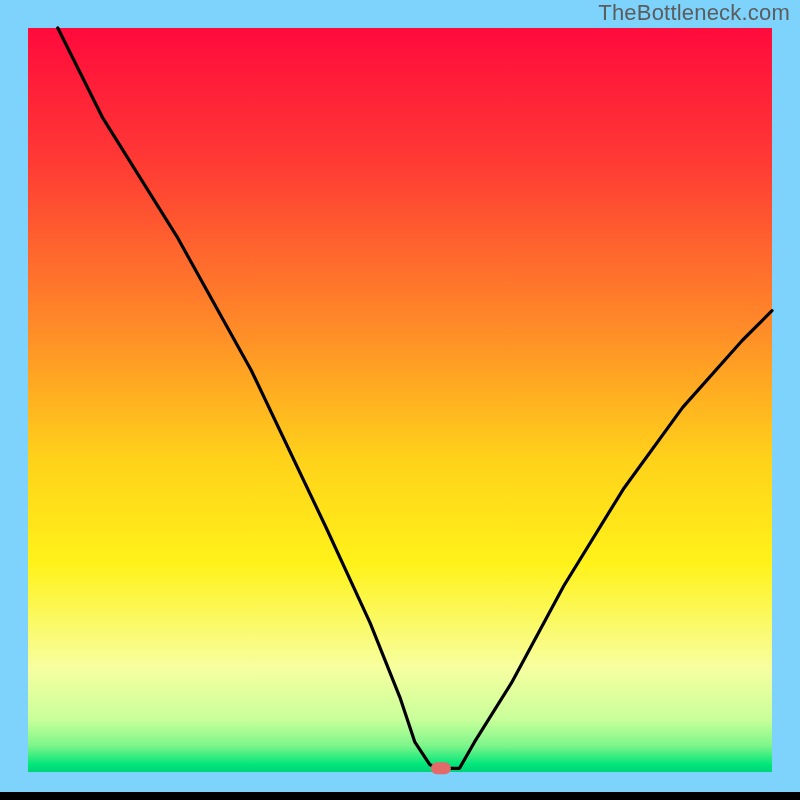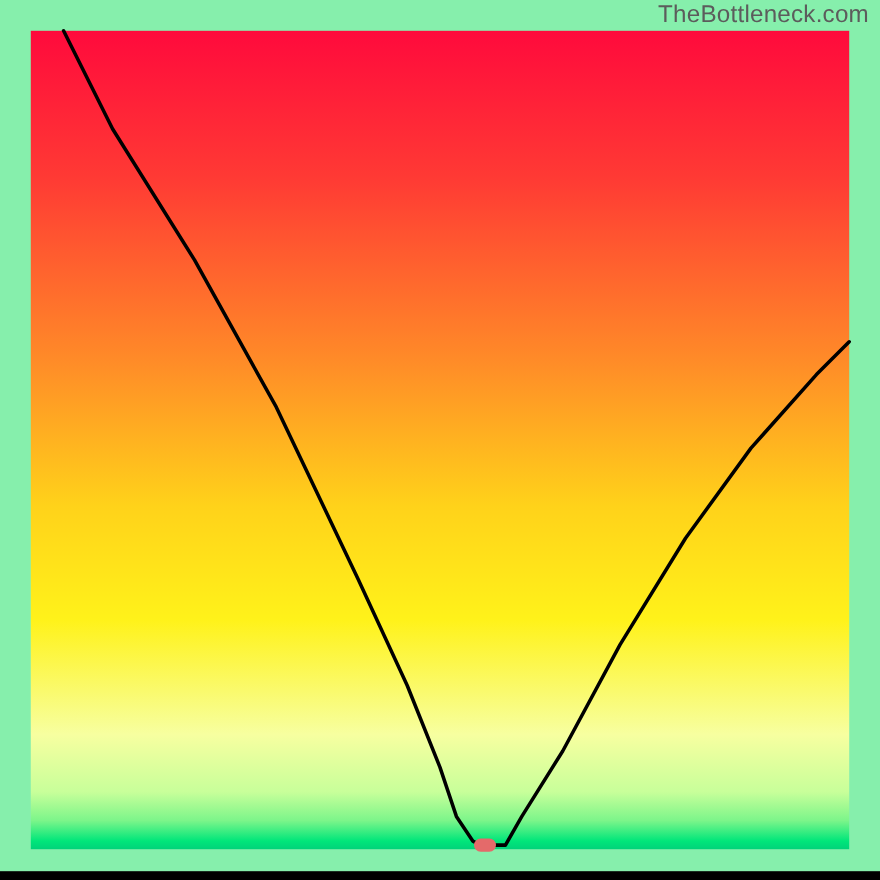--- a/index.html
+++ b/index.html
@@ -7,21 +7,21 @@
     padding: 0;
     width: 800px;
     height: 800px;
     background: #000;
     overflow: hidden;
   }
   .frame {
     position: relative;
     width: 800px;
     height: 792px;
-    background: #86efac;
+    background: #7dd3fc;
   }
   .watermark {
     position: absolute;
     top: 0px;
     right: 10px;
     font-family: Arial, Helvetica, sans-serif;
     font-size: 22px;
     color: #5c5c5c;
     font-weight: 500;
     letter-spacing: 0.2px;

